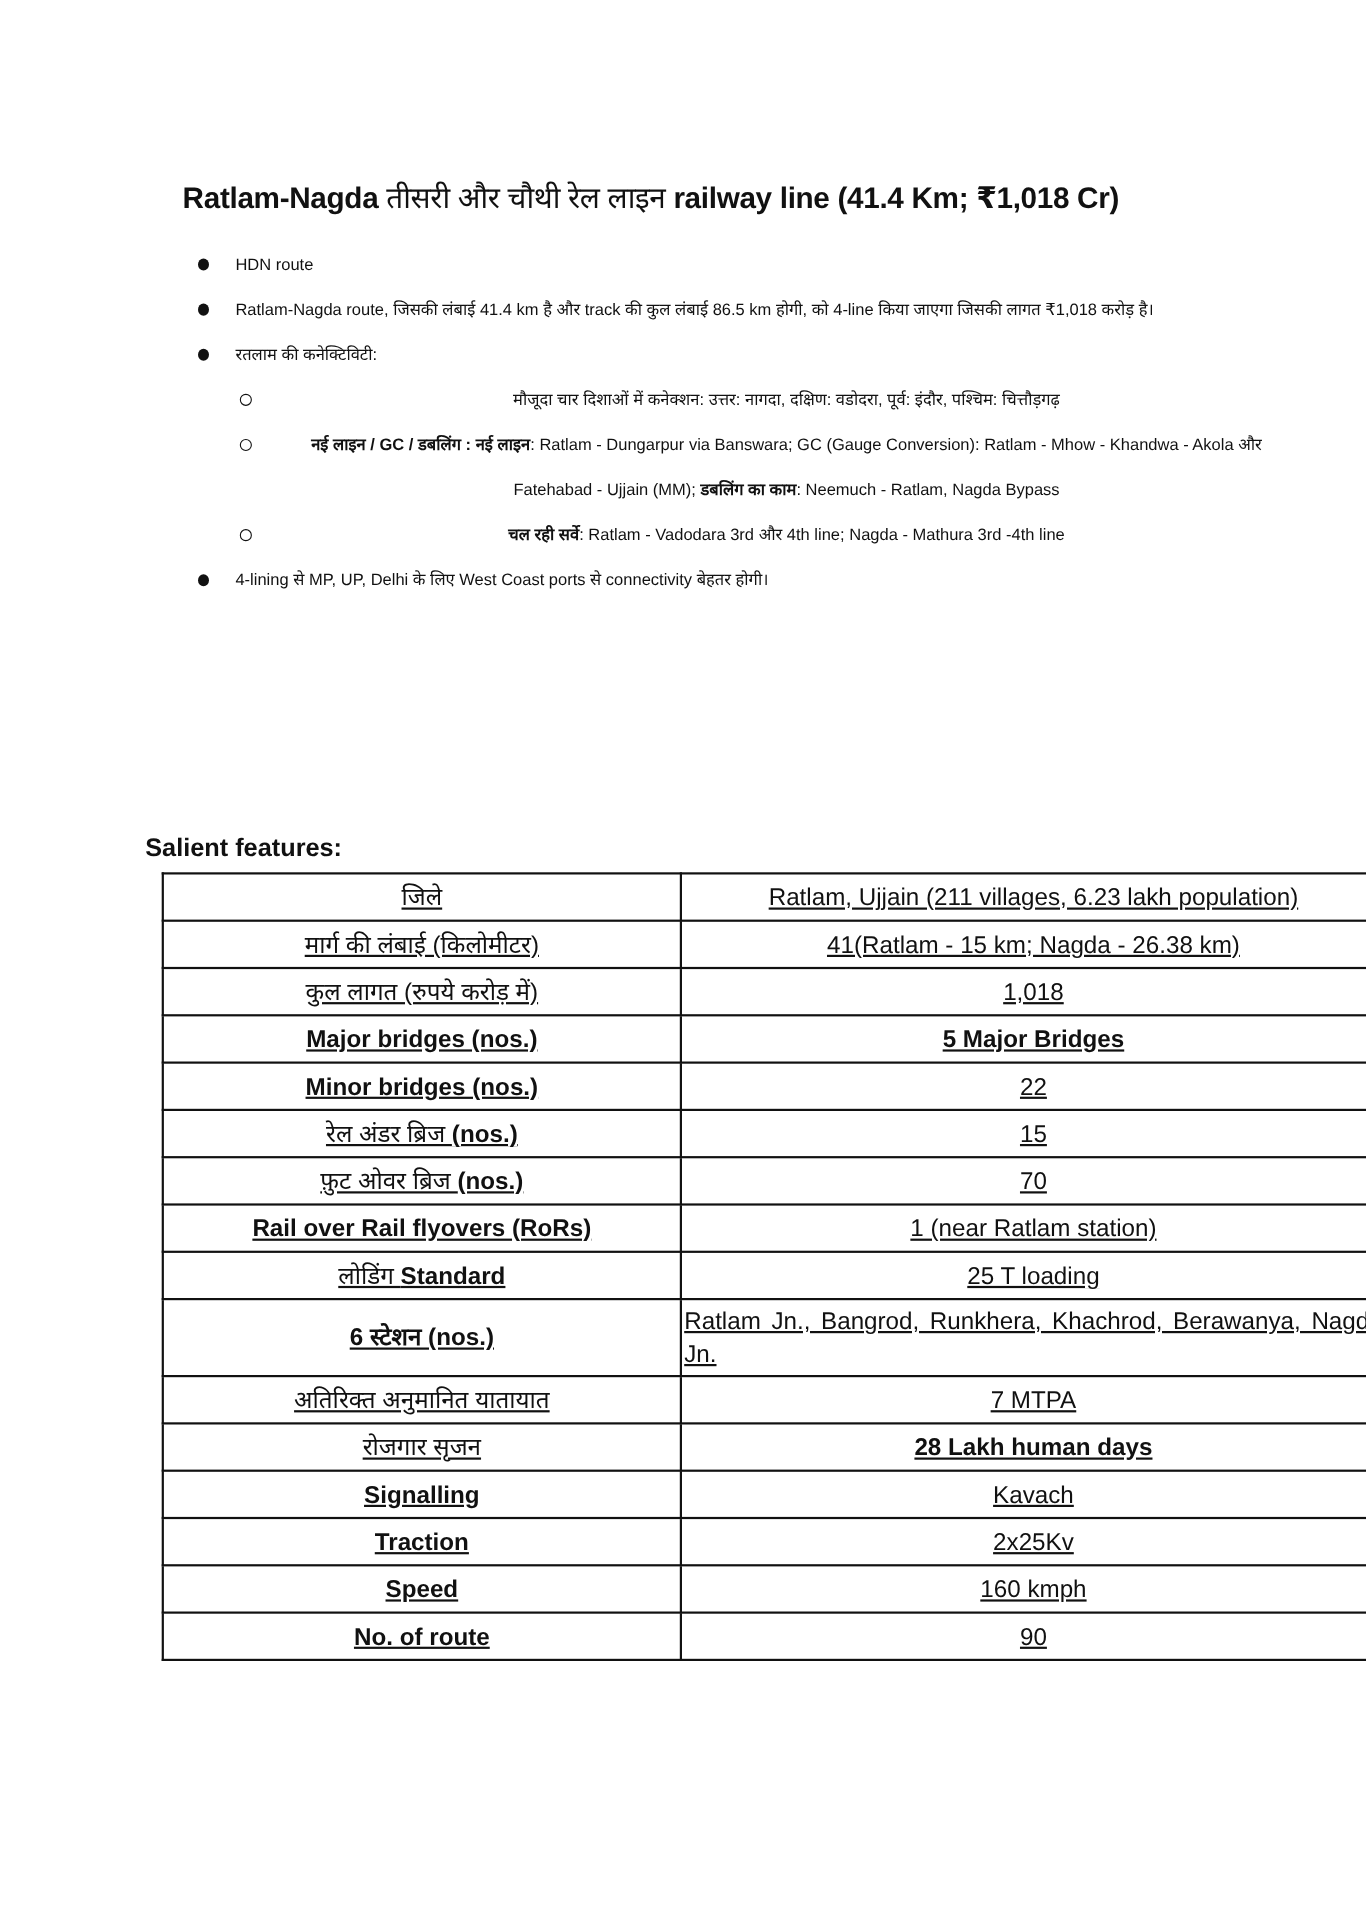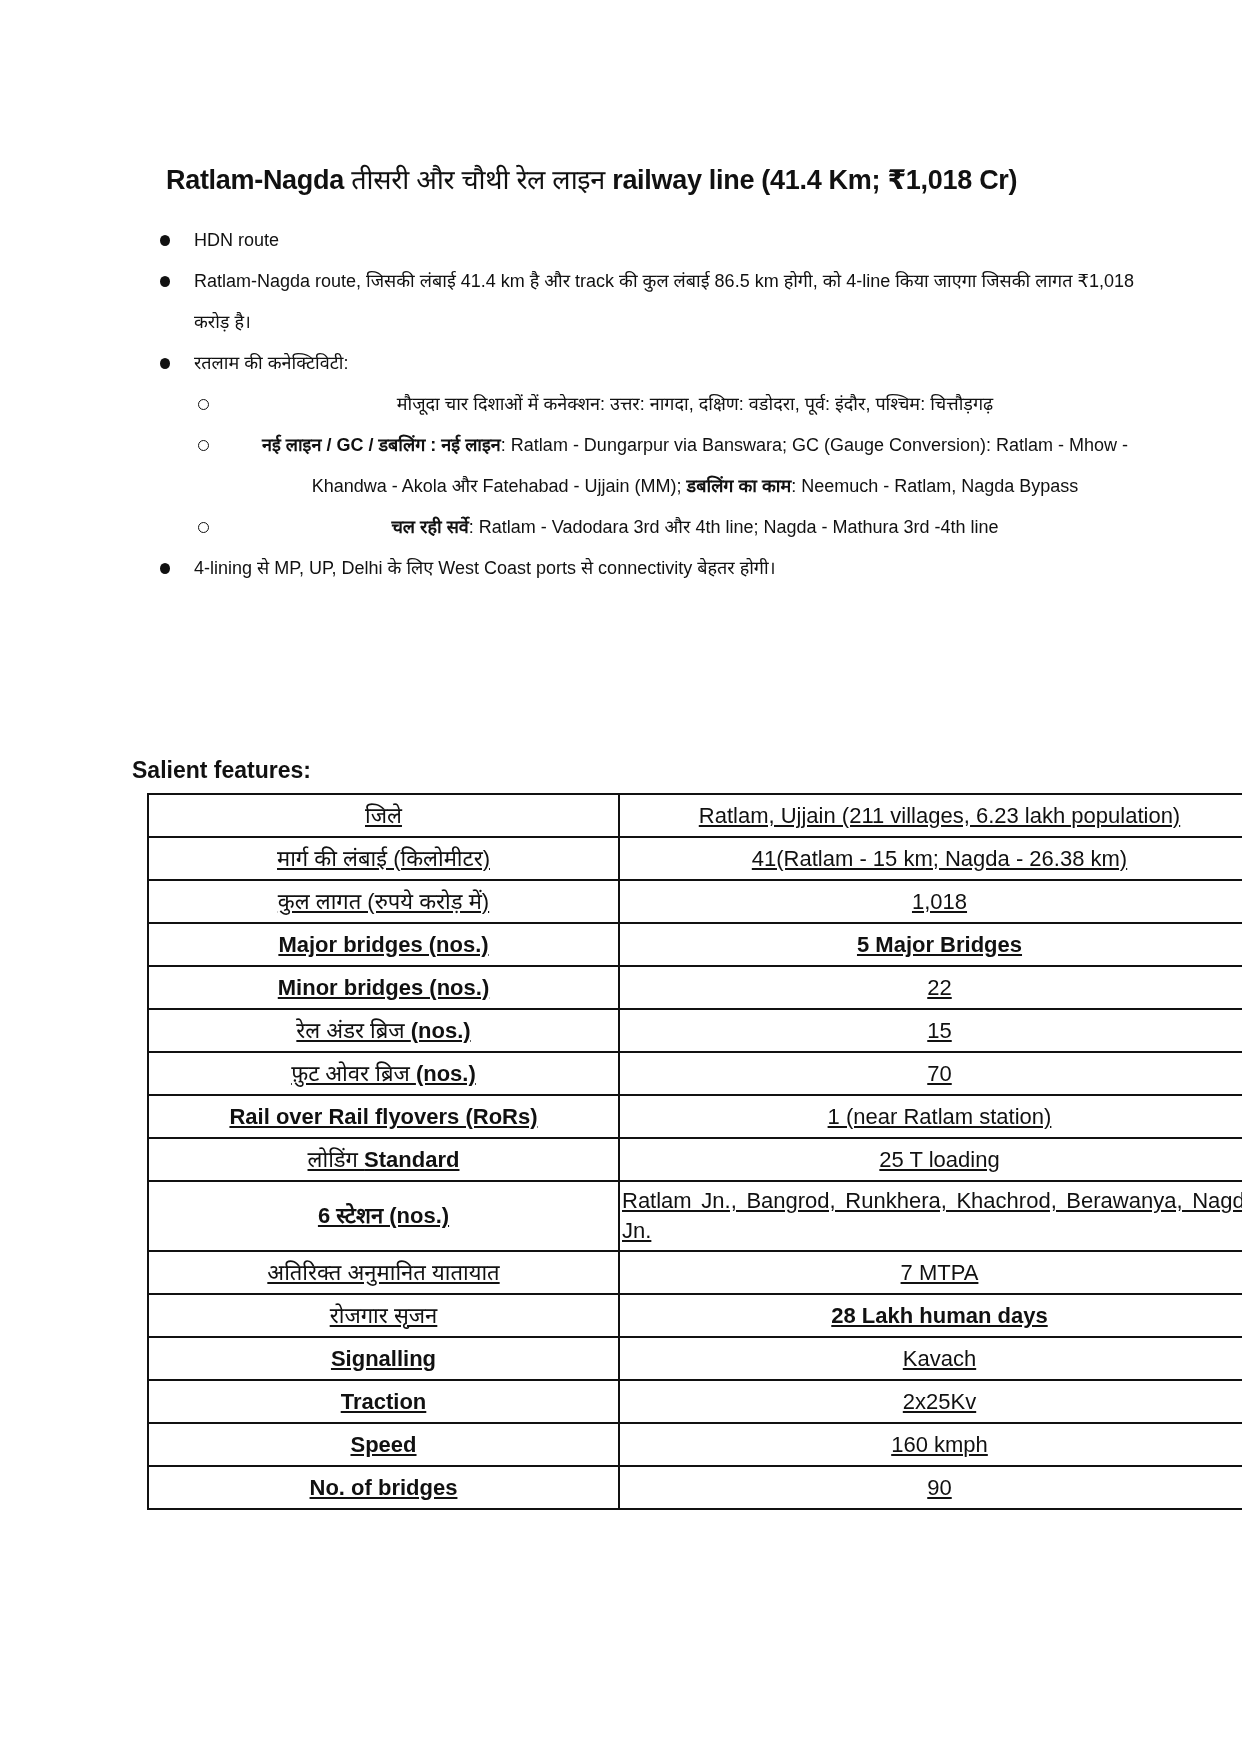--- a/index.html
+++ b/index.html
@@ -21,27 +21,27 @@
       top: 160px;
       width: 1000px;
       font-size: 27px;
       line-height: 40px;
       white-space: nowrap;
       letter-spacing: -0.3px;
     }
     .page-title .b { font-weight: bold; }
     .bullets {
       position: absolute;
-      left: 152px;
+      left: 172px;
       top: 220px;
       width: 1000px;
       margin: 0;
       padding: 0;
       list-style: none;
-      font-size: 18px;
+      font-size: 15px;
       line-height: 41px;
     }
     .bullets li {
       position: relative;
       padding-left: 42px;
     }
     .bullets li::before {
       content: "";
       position: absolute;
       left: 8px;
@@ -182,17 +182,17 @@
     </tr>
     <tr>
       <td class="col1 bold">Traction</td>
       <td>2x25Kv</td>
     </tr>
     <tr>
       <td class="col1 bold">Speed</td>
       <td>160 kmph</td>
     </tr>
     <tr>
-      <td class="col1 bold">No. of bridges</td>
+      <td class="col1 bold">No. of route</td>
       <td>90</td>
     </tr>
   </tbody>
 </table>
 
 </body></html>

